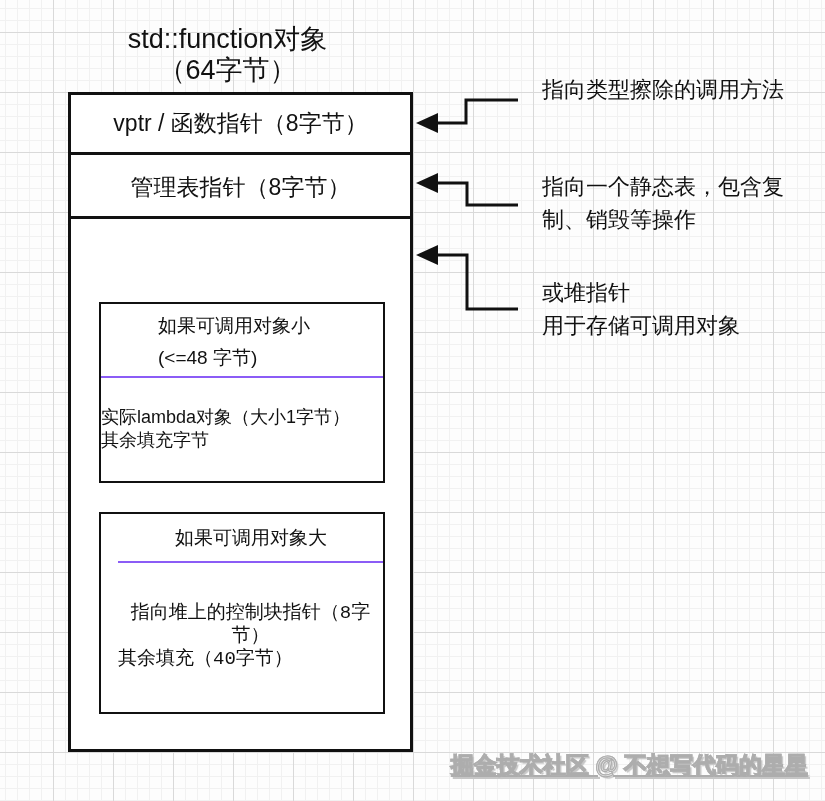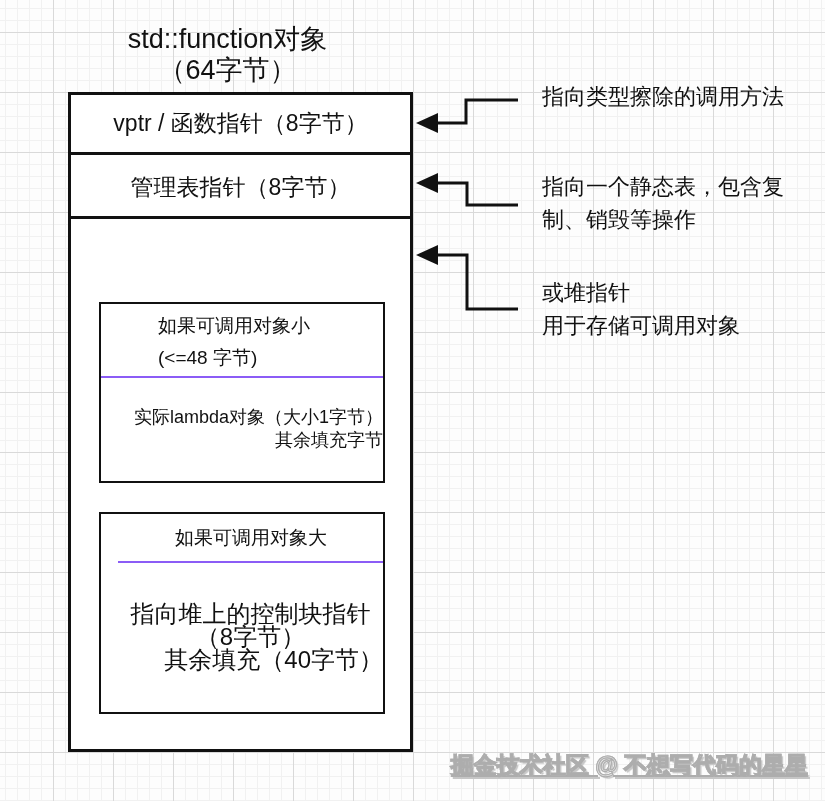--- a/index.html
+++ b/index.html
@@ -98,42 +98,42 @@
     line-height: 32px;
   }
   .inner-large .inner-header {
     height: 49px;
     display: flex;
     align-items: center;
   }
   .inner-body {
     display: flex;
     flex-direction: column;
-    align-items: flex-end;
+    align-items: flex-start;
     justify-content: center;
     text-align: center;
     font-size: 18px;
     line-height: 23px;
   }
   .inner-small .inner-body { height: 101px; }
-  .inner-large .inner-body { height: 147px; font-size: 24px; }
+  .inner-large .inner-body { height: 147px; font-size: 19px; font-family: Liberation Mono, monospace; }
   .arrows {
     position: absolute;
     left: 0;
     top: 0;
     pointer-events: none;
   }
   .ann {
     position: absolute;
     left: 542px;
     font-size: 22px;
     line-height: 33px;
     white-space: nowrap;
   }
-  .ann1 { top: 80px; }
+  .ann1 { top: 73px; }
   .ann2 { top: 170px; }
   .ann3 { top: 276px; }
   .watermark {
     position: absolute;
     right: 17px;
     top: 750px;
     font-size: 23px;
     font-weight: bold;
     color: #e3e3e3;
     -webkit-text-stroke: 1px #adadad;

